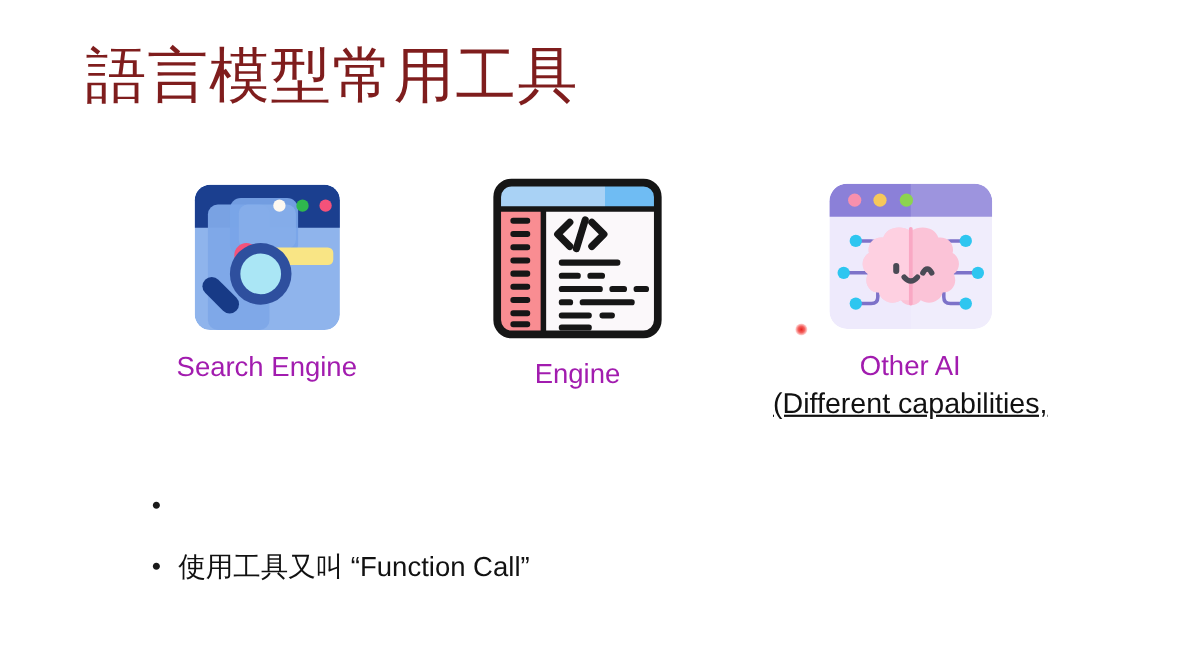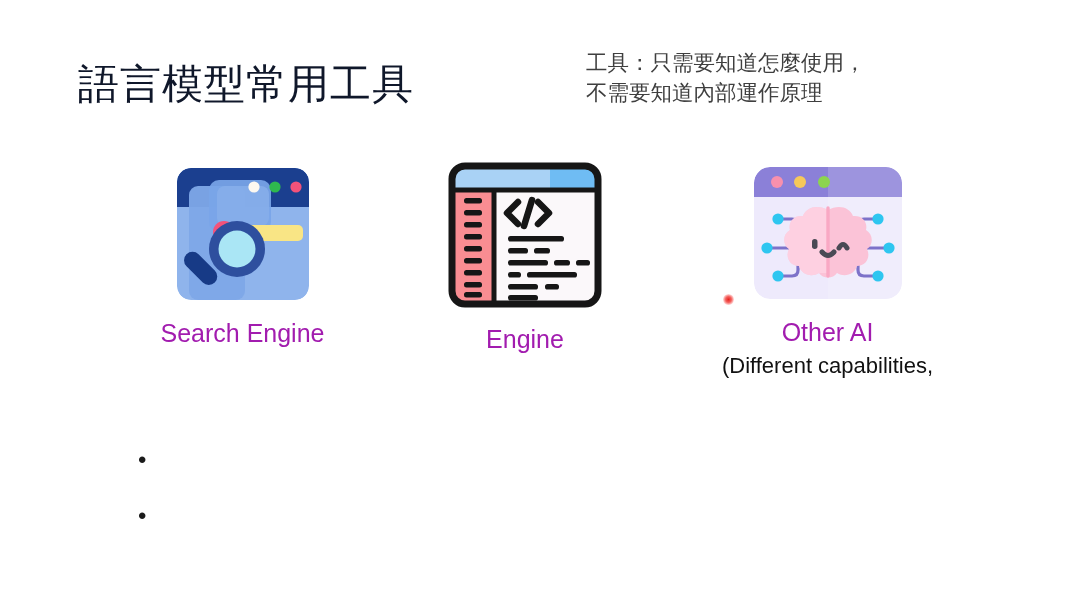--- a/index.html
+++ b/index.html
@@ -19,27 +19,26 @@
     position: absolute;
     inset: 0;
     background: #ffffff;
   }
 
   
   .title {
     position: absolute;
     left: 78px;
     top: 40px;
-    font-size: 41px;
+    font-size: 55px;
     line-height: 56px;
     font-weight: 400;
     letter-spacing: 1px;
-    color: #0f172a;
+    color: #7f1d1d;
     white-space: nowrap;
-    margin-top: 16px;
   }
   .subtitle {
     position: absolute;
     left: 586px;
     top: 48px;
     width: 400px;
     font-size: 21.5px;
     line-height: 30px;
     color: #3f3f3f;
     font-weight: 400;
@@ -67,24 +66,25 @@
     margin: 0 auto;
   }
   .card-label {
     font-size: 25px;
     line-height: 34px;
     color: #a21caf;
     font-weight: 400;
     margin-top: 8px;
   }
   .card-sub {
-    font-size: 22px;
+    font-size: 26px;
     line-height: 33px;
     color: #111111;
     font-weight: 400;
+    text-decoration: underline;
   }
 
   
   .icon-search {
     width: 140px;
     height: 140px;
     margin-top: 4px;
   }
 
   
@@ -139,24 +139,20 @@
     white-space: nowrap;
   }
 </style>
 </head>
 <body>
 
 <div class="slide">
 
   <div class="title">語言模型常用工具</div>
 
-  <div class="subtitle">
-    <span class="subtitle-line">工具：只需要知道怎麼使用，</span>
-    <span class="subtitle-line">不需要知道內部運作原理</span>
-  </div>
 
   <div class="cards">
 
     <div class="card card-search">
       <div class="icon-wrap">
         <svg class="icon-search" viewBox="0 0 140 140">
           <defs>
             <clipPath id="seClip">
               <rect x="4" y="4" width="132" height="132" rx="14" ry="14"></rect>
             </clipPath>
@@ -320,16 +316,17 @@
   </div>
 
   <div class="speck"></div>
 
   <div class="bullets">
     <div class="bullet">
       <span class="bullet-dot">•</span>
     </div>
     <div class="bullet">
       <span class="bullet-dot">•</span>
+      <span class="bullet-text">使用工具又叫 “Function Call”</span>
     </div>
   </div>
 
 </div>
 
 </body></html>

